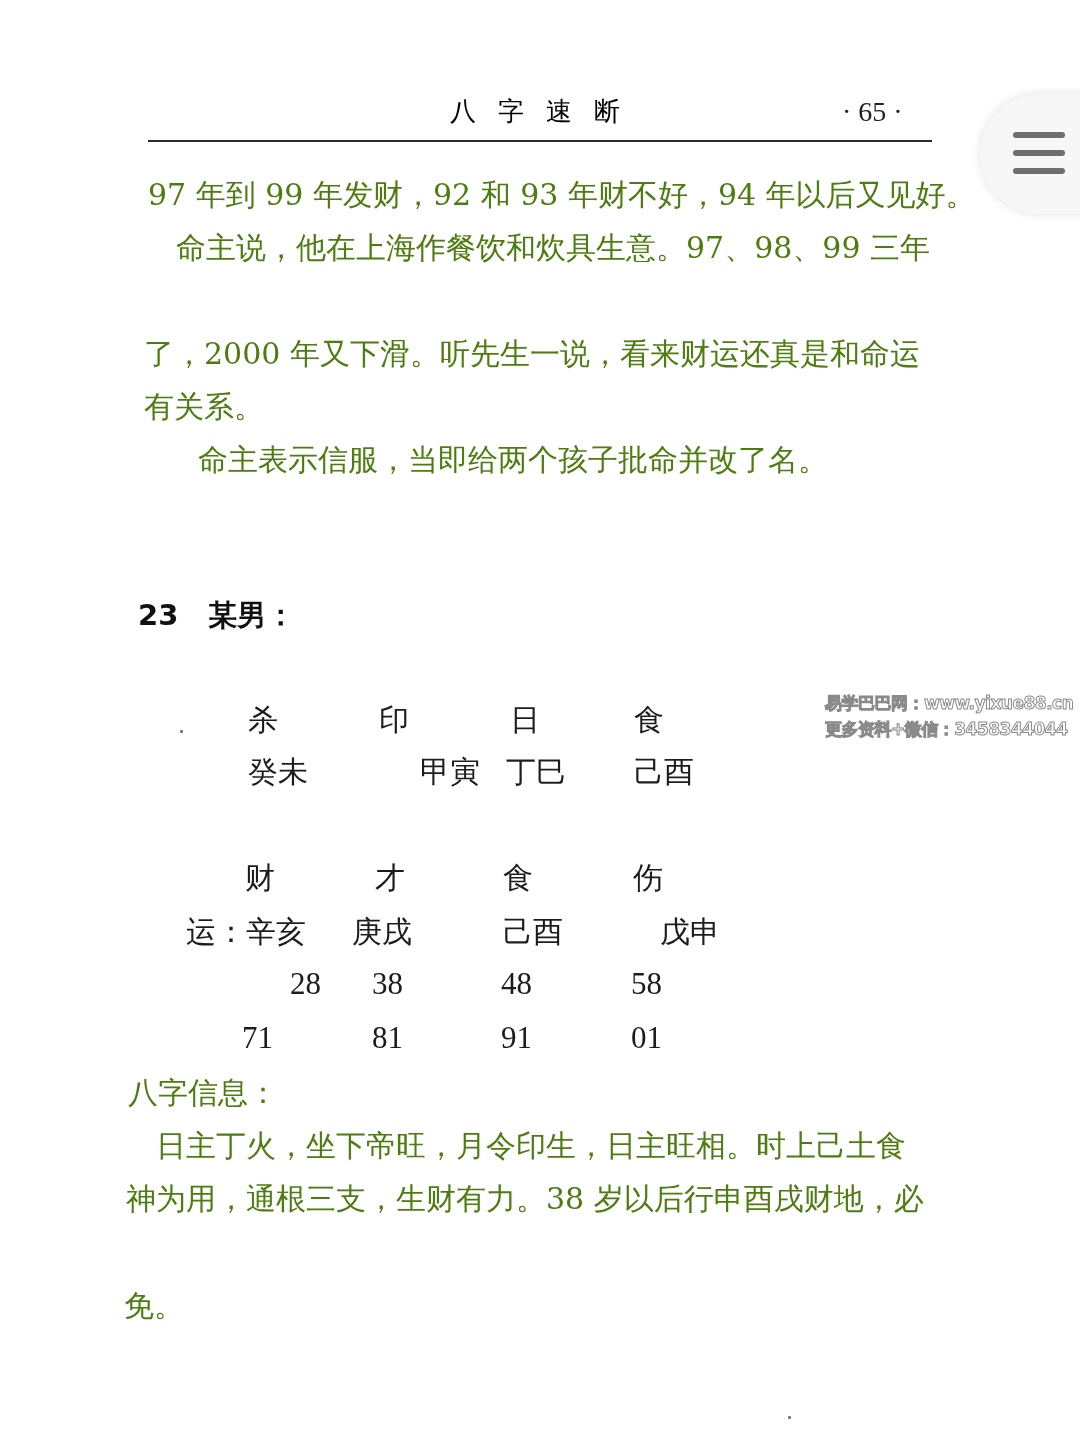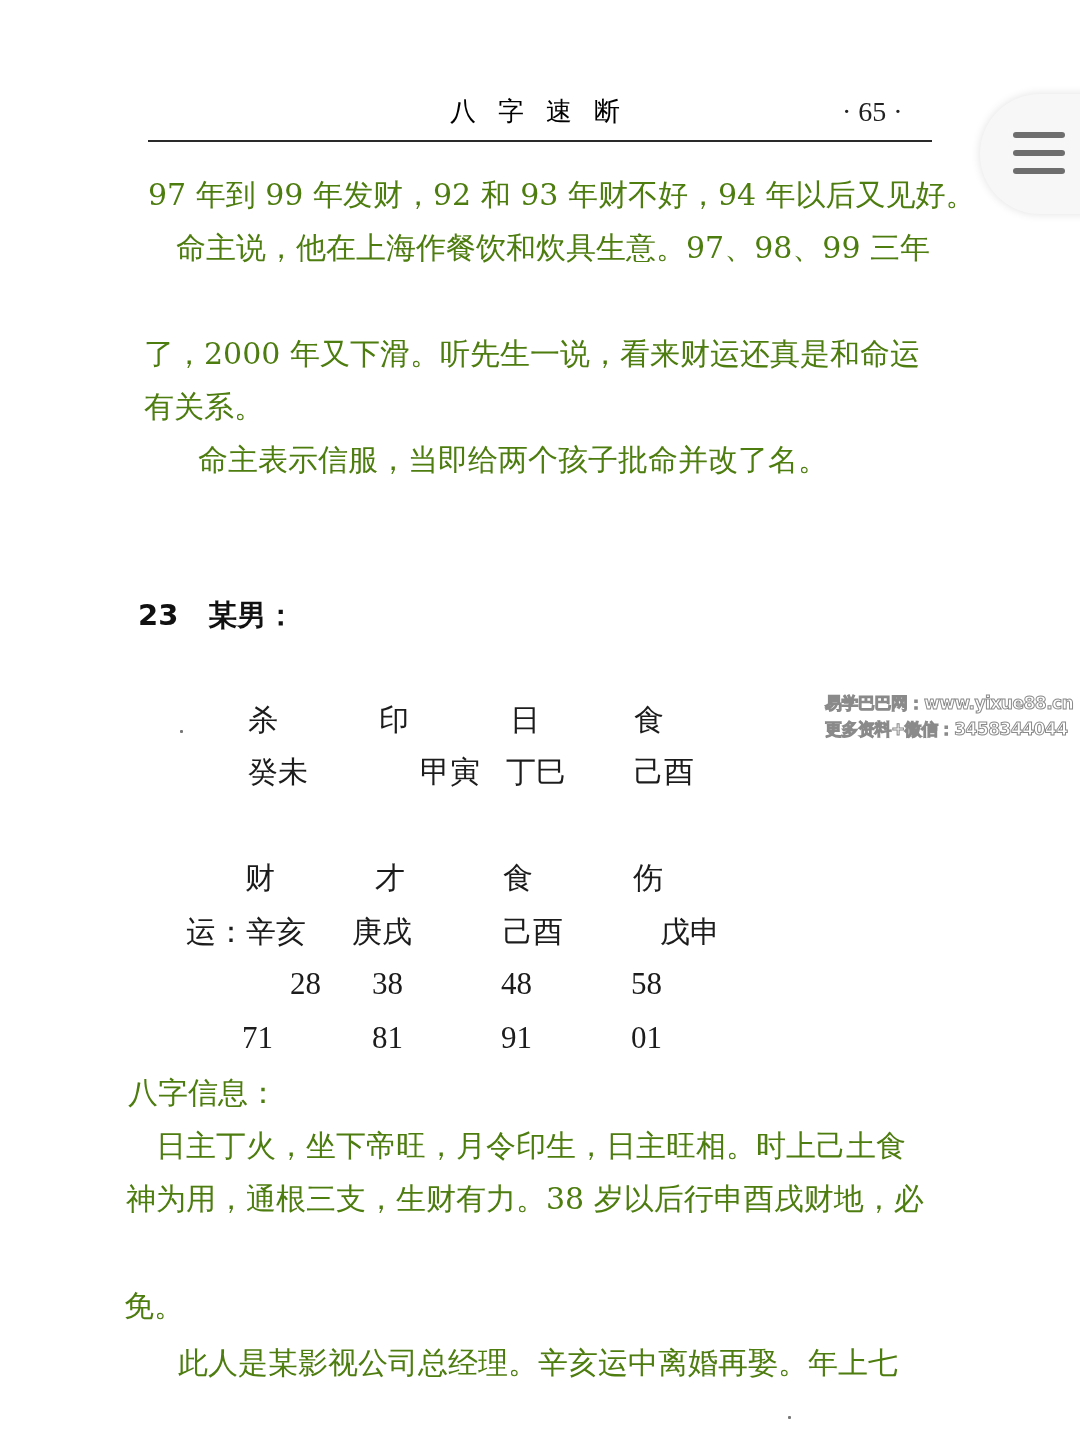--- a/index.html
+++ b/index.html
@@ -97,21 +97,20 @@
 
   <div class="num-cell" style="left:242px; top:1020px;">71</div>
   <div class="num-cell" style="left:372px; top:1020px;">81</div>
   <div class="num-cell" style="left:501px; top:1020px;">91</div>
   <div class="num-cell" style="left:631px; top:1020px;">01</div>
 
   <div class="para" style="left:128px; top:1066px;">八字信息：</div>
   <div class="para" style="left:126px; top:1119px;">　日主丁火，坐下帝旺，月令印生，日主旺相。时上己土食</div>
   <div class="para" style="left:126px; top:1172px;">神为用，通根三支，生财有力。38 岁以后行申酉戌财地，必</div>
   <div class="para" style="left:124px; top:1279px;">免。</div>
-  <div class="para" style="left:148px; top:1336px;">　此人是某影视公司总经理。辛亥运中离婚再娶。年上七</div>
 
   <div class="speck" style="left:788px; top:1416px;"></div>
 </div>
 
 <div class="menu-fab">
   <div>
     <div class="bar" style="top:38px;"></div>
     <div class="bar" style="top:56px;"></div>
     <div class="bar" style="top:74px;"></div>
   </div>

